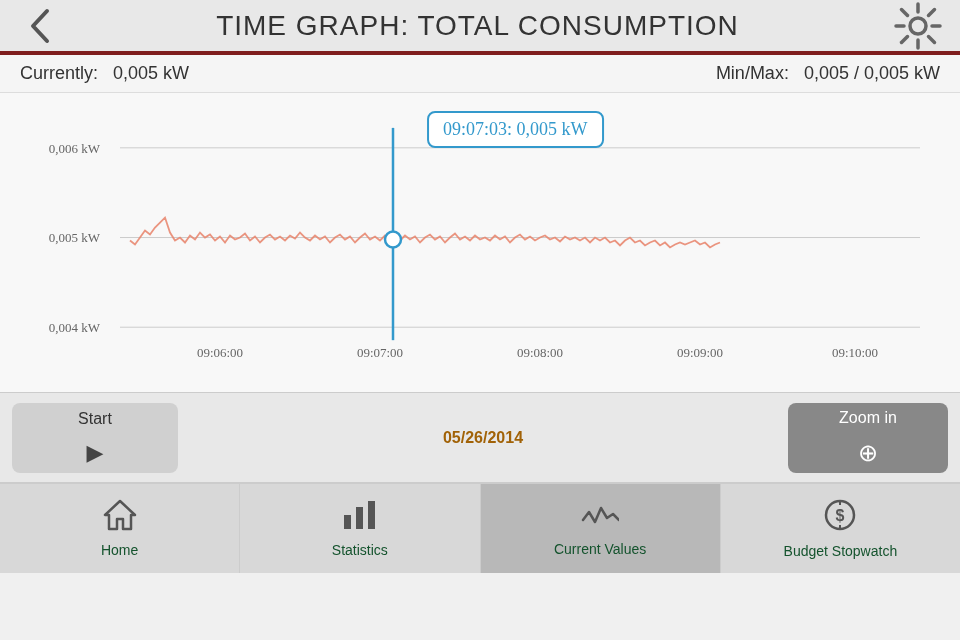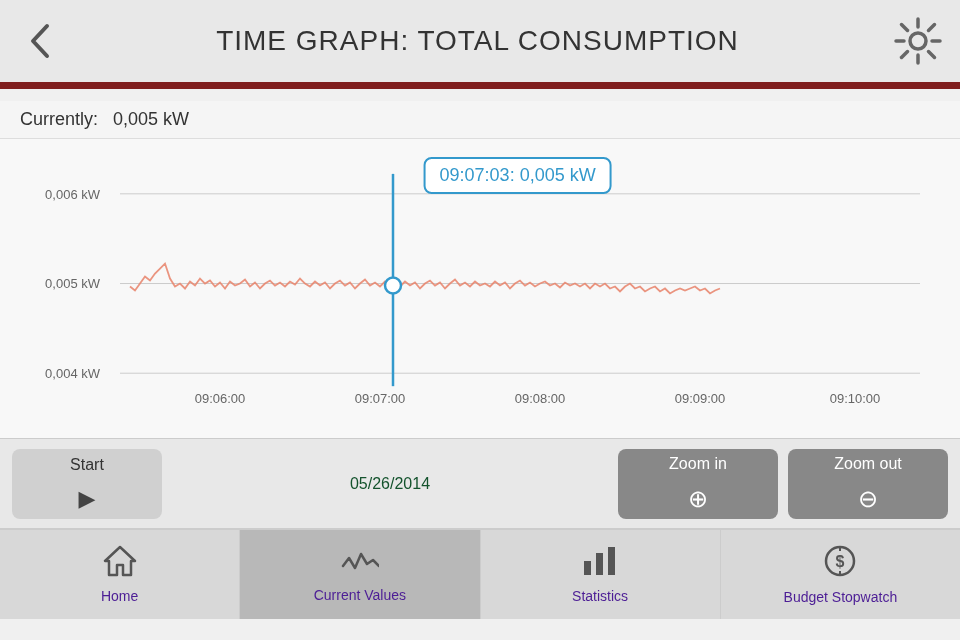--- a/index.html
+++ b/index.html
@@ -1,46 +1,46 @@
 <!DOCTYPE html>
 <html><head>
   <meta charset="utf-8">
   <style>
     * { box-sizing: border-box; margin: 0; padding: 0; }
     body { width: 960px; height: 640px; background: #f0f0f0; font-family: 'Helvetica Neue', Arial, sans-serif; overflow: hidden; }
 
     
     .header {
       display: flex; align-items: center; justify-content: space-between;
-      background: #e8e8e8; height: 89px; padding: 0 15px;
-      border-bottom: 7px solid #7f1d1d;
+      background: #e8e8e8; height: 55px; padding: 0 15px;
+      border-bottom: 4px solid #7f1d1d;
     }
     .header-back {
       width: 50px; height: 50px; display: flex; align-items: center; justify-content: center;
       cursor: pointer;
     }
     .header-title {
       font-size: 28px; font-weight: 400; color: #333; letter-spacing: 1px;
       text-transform: uppercase;
     }
     .header-settings {
       width: 55px; height: 55px; display: flex; align-items: center; justify-content: center;
       cursor: pointer;
     }
 
     
     .stats-bar {
       background: #f5f5f5; padding: 8px 20px; display: flex; justify-content: space-between;
-      border-bottom: 1px solid #ddd; font-size: 18px; color: #333; margin-top: 12px;
+      border-bottom: 1px solid #ddd; font-size: 18px; color: #333;
     }
 
     
     .chart-container {
       position: relative; background: #f8f8f8;
-      height: 300px; border-bottom: 1px solid #ccc;
+      height: 300px; border-bottom: 1px solid #ccc; font-family: Liberation Serif, serif;
     }
 
     .chart-svg {
       width: 100%; height: 100%;
     }
 
     
     .tooltip-box {
       position: absolute; top: 18px; left: 50%; transform: translateX(-30%);
       border: 2px solid #3399cc; border-radius: 8px; background: white;
@@ -48,49 +48,49 @@
       white-space: nowrap;
     }
 
     
     .controls-row {
       display: flex; align-items: center; background: #e8e8e8;
       height: 90px; padding: 10px 12px; gap: 10px; border-bottom: 1px solid #ccc;
     }
     .btn-start {
       background: #d0d0d0; border: none; border-radius: 8px;
-      width: 150px; height: 70px; display: flex; flex-direction: column;
+      width: 166px; height: 70px; display: flex; flex-direction: column;
       align-items: center; justify-content: center; cursor: pointer;
       font-size: 16px; color: #333; gap: 12px;
     }
     .btn-start .play-icon {
       font-size: 22px; color: #444;
     }
     .date-label {
-      flex: 1; text-align: center; font-size: 16px; color: #14532d; font-weight: 400;
+      flex: 1; text-align: center; font-size: 16px; color: #a16207; font-weight: 700;
     }
     .btn-zoom {
       background: #888; border: none; border-radius: 8px;
       width: 160px; height: 70px; display: flex; flex-direction: column;
       align-items: center; justify-content: center; cursor: pointer;
       font-size: 16px; color: white; gap: 12px;
     }
 
     
     .bottom-nav {
       display: flex; height: 90px; background: #e0e0e0; border-top: 1px solid #ccc;
     }
     .nav-item {
       flex: 1; display: flex; flex-direction: column; align-items: center;
       justify-content: center; cursor: pointer; border-right: 1px solid #ccc;
       background: #d8d8d8; gap: 4px; padding: 8px 4px;
     }
     .nav-item:last-child { border-right: none; }
     .nav-item.active { background: #b8b8b8; }
-    .nav-label { font-size: 14px; color: #4c1d95; text-align: center; }
+    .nav-label { font-size: 14px; color: #14532d; text-align: center; }
     .nav-icon { font-size: 28px; color: #444; }
 
     
     .y-label { font-size: 13px; fill: #666; }
   </style>
 </head>
 <body>
 
 <div class="header">
   <div class="header-back">
@@ -115,20 +115,25 @@
     </svg>
   </div>
 </div>
 
 <div class="stats-bar">
   <span>
     <span>Currently:</span>
     &nbsp;
     <span>0,005 kW</span>
   </span>
+  <span>
+    <span>Min/Max:</span>
+    &nbsp;
+    <span>0,005 / 0,005 kW</span>
+  </span>
 </div>
 
 <div class="chart-container">
   <div class="tooltip-box">09:07:03: 0,005 kW</div>
   <svg class="chart-svg" viewBox="0 0 960 300" preserveAspectRatio="none">
 
     <line x1="120" y1="55" x2="920" y2="55" stroke="#ccc" stroke-width="1"></line>
     <line x1="120" y1="145" x2="920" y2="145" stroke="#ccc" stroke-width="1"></line>
     <line x1="120" y1="235" x2="920" y2="235" stroke="#ccc" stroke-width="1"></line>
 
@@ -169,52 +174,48 @@
     <span class="play-icon">▶</span>
   </button>
 
   <span class="date-label">05/26/2014</span>
 
   <button class="btn-zoom">
     <span>Zoom in</span>
     <span style="font-size:24px;">⊕</span>
   </button>
 
-  <button class="btn-zoom">
-    <span>Zoom out</span>
-    <span style="font-size:24px;">⊖</span>
-  </button>
 </div>
 
 <div class="bottom-nav">
   <div class="nav-item">
     <span class="nav-icon">
       <svg width="34" height="32" viewBox="0 0 34 32">
           <polygon points="17,2 2,16 6,16 6,30 14,30 14,20 20,20 20,30 28,30 28,16 32,16" fill="none" stroke="#555" stroke-width="2.5" stroke-linejoin="round"></polygon>
         </svg>
     </span>
     <span class="nav-label">Home</span>
-  </div>
-  <div class="nav-item active">
-    <span class="nav-icon">
-      <svg width="38" height="30" viewBox="0 0 38 30" fill="none" stroke="#555" stroke-width="2.5" stroke-linecap="round" stroke-linejoin="round">
-          <polyline points="2,20 8,12 14,22 20,8 26,18 32,14 38,20"></polyline>
-        </svg>
-    </span>
-    <span class="nav-label">Current Values</span>
   </div>
   <div class="nav-item">
     <span class="nav-icon">
       <svg width="36" height="32" viewBox="0 0 36 32">
           <rect x="2" y="16" width="7" height="14" fill="#555"></rect>
           <rect x="14" y="8" width="7" height="22" fill="#555"></rect>
           <rect x="26" y="2" width="7" height="28" fill="#555"></rect>
         </svg>
     </span>
     <span class="nav-label">Statistics</span>
+  </div>
+  <div class="nav-item active">
+    <span class="nav-icon">
+      <svg width="38" height="30" viewBox="0 0 38 30" fill="none" stroke="#555" stroke-width="2.5" stroke-linecap="round" stroke-linejoin="round">
+          <polyline points="2,20 8,12 14,22 20,8 26,18 32,14 38,20"></polyline>
+        </svg>
+    </span>
+    <span class="nav-label">Current Values</span>
   </div>
   <div class="nav-item">
     <span class="nav-icon">
       <svg width="34" height="34" viewBox="0 0 34 34">
           <circle cx="17" cy="17" r="14" fill="none" stroke="#555" stroke-width="2.5"></circle>
           <text x="17" y="23" text-anchor="middle" font-size="16" fill="#555" font-weight="bold">$</text>
           <line x1="17" y1="3" x2="17" y2="7" stroke="#555" stroke-width="2"></line>
           <line x1="17" y1="27" x2="17" y2="31" stroke="#555" stroke-width="2"></line>
         </svg>
     </span>

